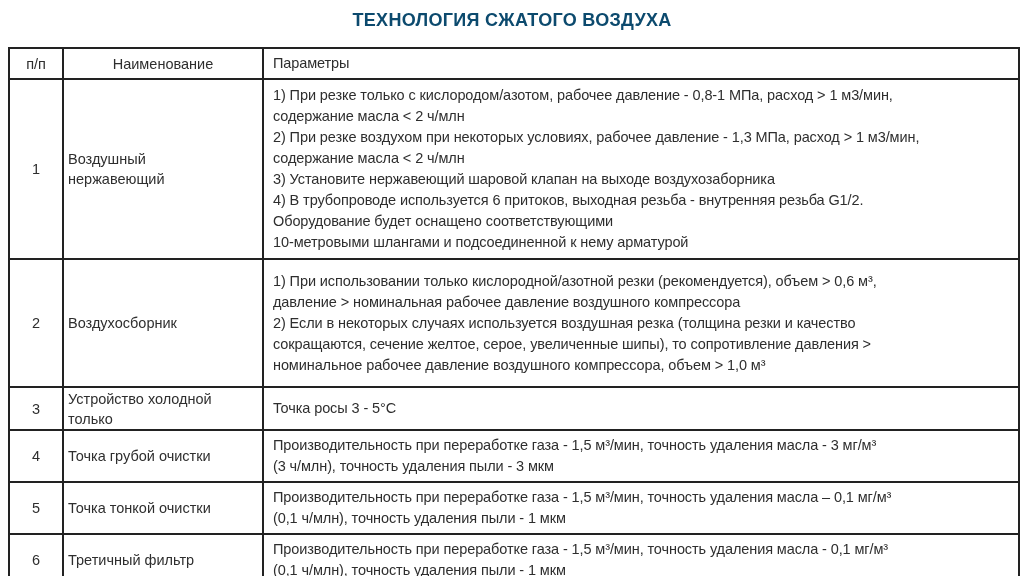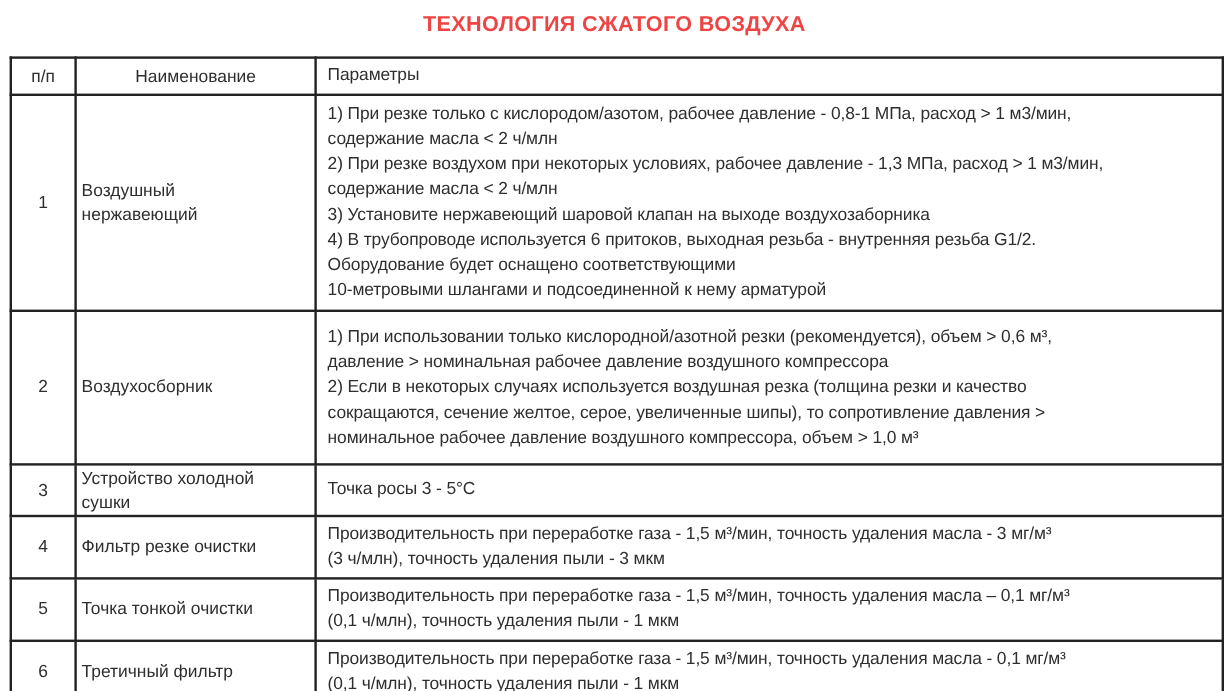--- a/index.html
+++ b/index.html
@@ -13,21 +13,21 @@
     position: relative;
     font-family: "Liberation Sans", sans-serif;
     color: #2e2e2e;
     overflow: hidden;
   }
   .page-title {
     text-align: center;
     font-weight: bold;
     font-size: 18px;
     letter-spacing: 0.3px;
-    color: #ef4444;
+    color: #0c4a6e;
     padding-top: 10px;
   }
   table.spec-table {
     position: absolute;
     left: 8px;
     top: 47px;
     width: 1010px;
     border-collapse: collapse;
     table-layout: fixed;
   }
@@ -108,26 +108,26 @@
       <td class="cell-name">Воздухосборник</td>
       <td class="cell-params">1) При использовании только кислородной/азотной резки (рекомендуется), объем &gt; 0,6 м³,
 давление &gt; номинальная рабочее давление воздушного компрессора
 2) Если в некоторых случаях используется воздушная резка (толщина резки и качество
 сокращаются, сечение желтое, серое, увеличенные шипы), то сопротивление давления &gt;
 номинальное рабочее давление воздушного компрессора, объем &gt; 1,0 м³</td>
     </tr>
     <tr class="row-h3">
       <td class="cell-num">3</td>
       <td class="cell-name">Устройство холодной
-сушки</td>
+только</td>
       <td class="cell-params">Точка росы 3 - 5°С</td>
     </tr>
     <tr class="row-h4">
       <td class="cell-num">4</td>
-      <td class="cell-name">Фильтр резке очистки</td>
+      <td class="cell-name">Точка грубой очистки</td>
       <td class="cell-params">Производительность при переработке газа - 1,5 м³/мин, точность удаления масла - 3 мг/м³
 (3 ч/млн), точность удаления пыли - 3 мкм</td>
     </tr>
     <tr class="row-h5">
       <td class="cell-num">5</td>
       <td class="cell-name">Точка тонкой очистки</td>
       <td class="cell-params">Производительность при переработке газа - 1,5 м³/мин, точность удаления масла – 0,1 мг/м³
 (0,1 ч/млн), точность удаления пыли - 1 мкм</td>
     </tr>
     <tr class="row-h6">

